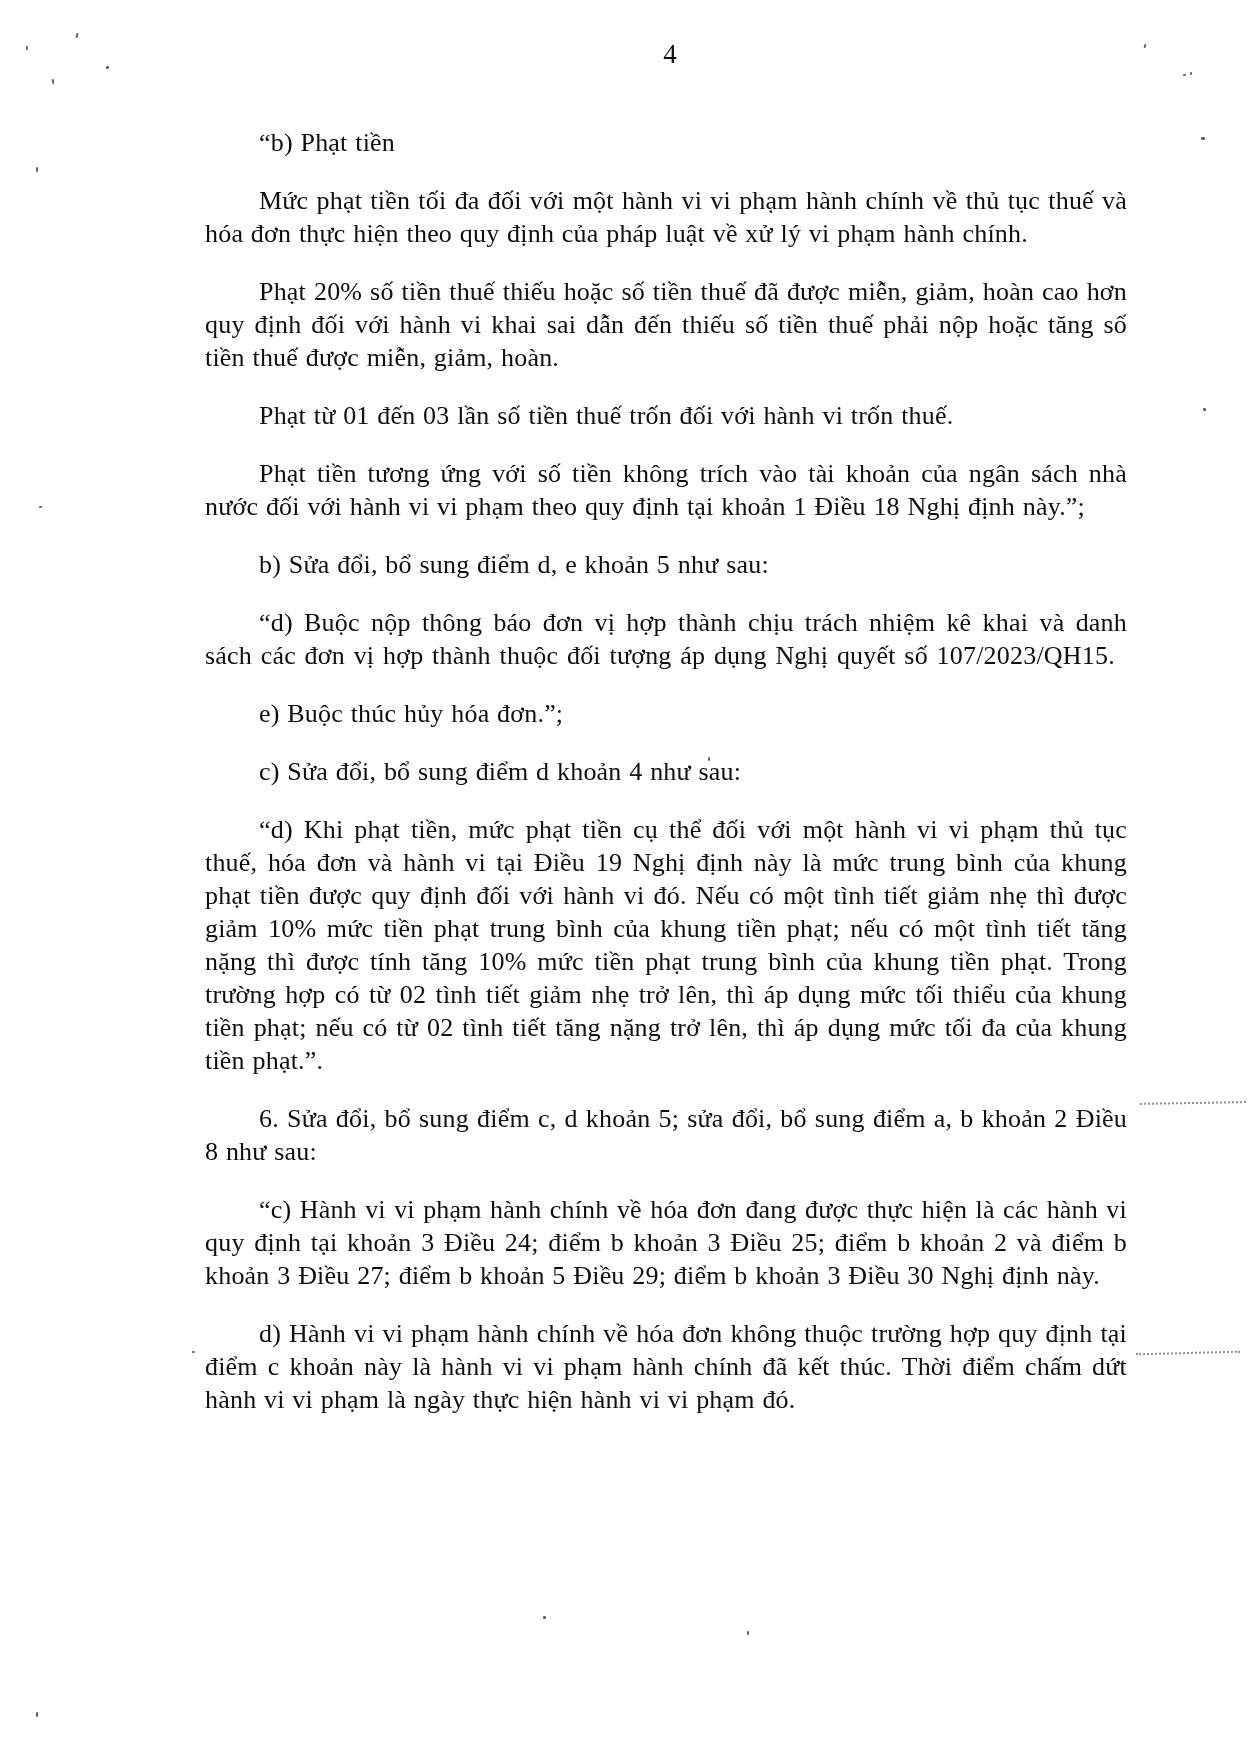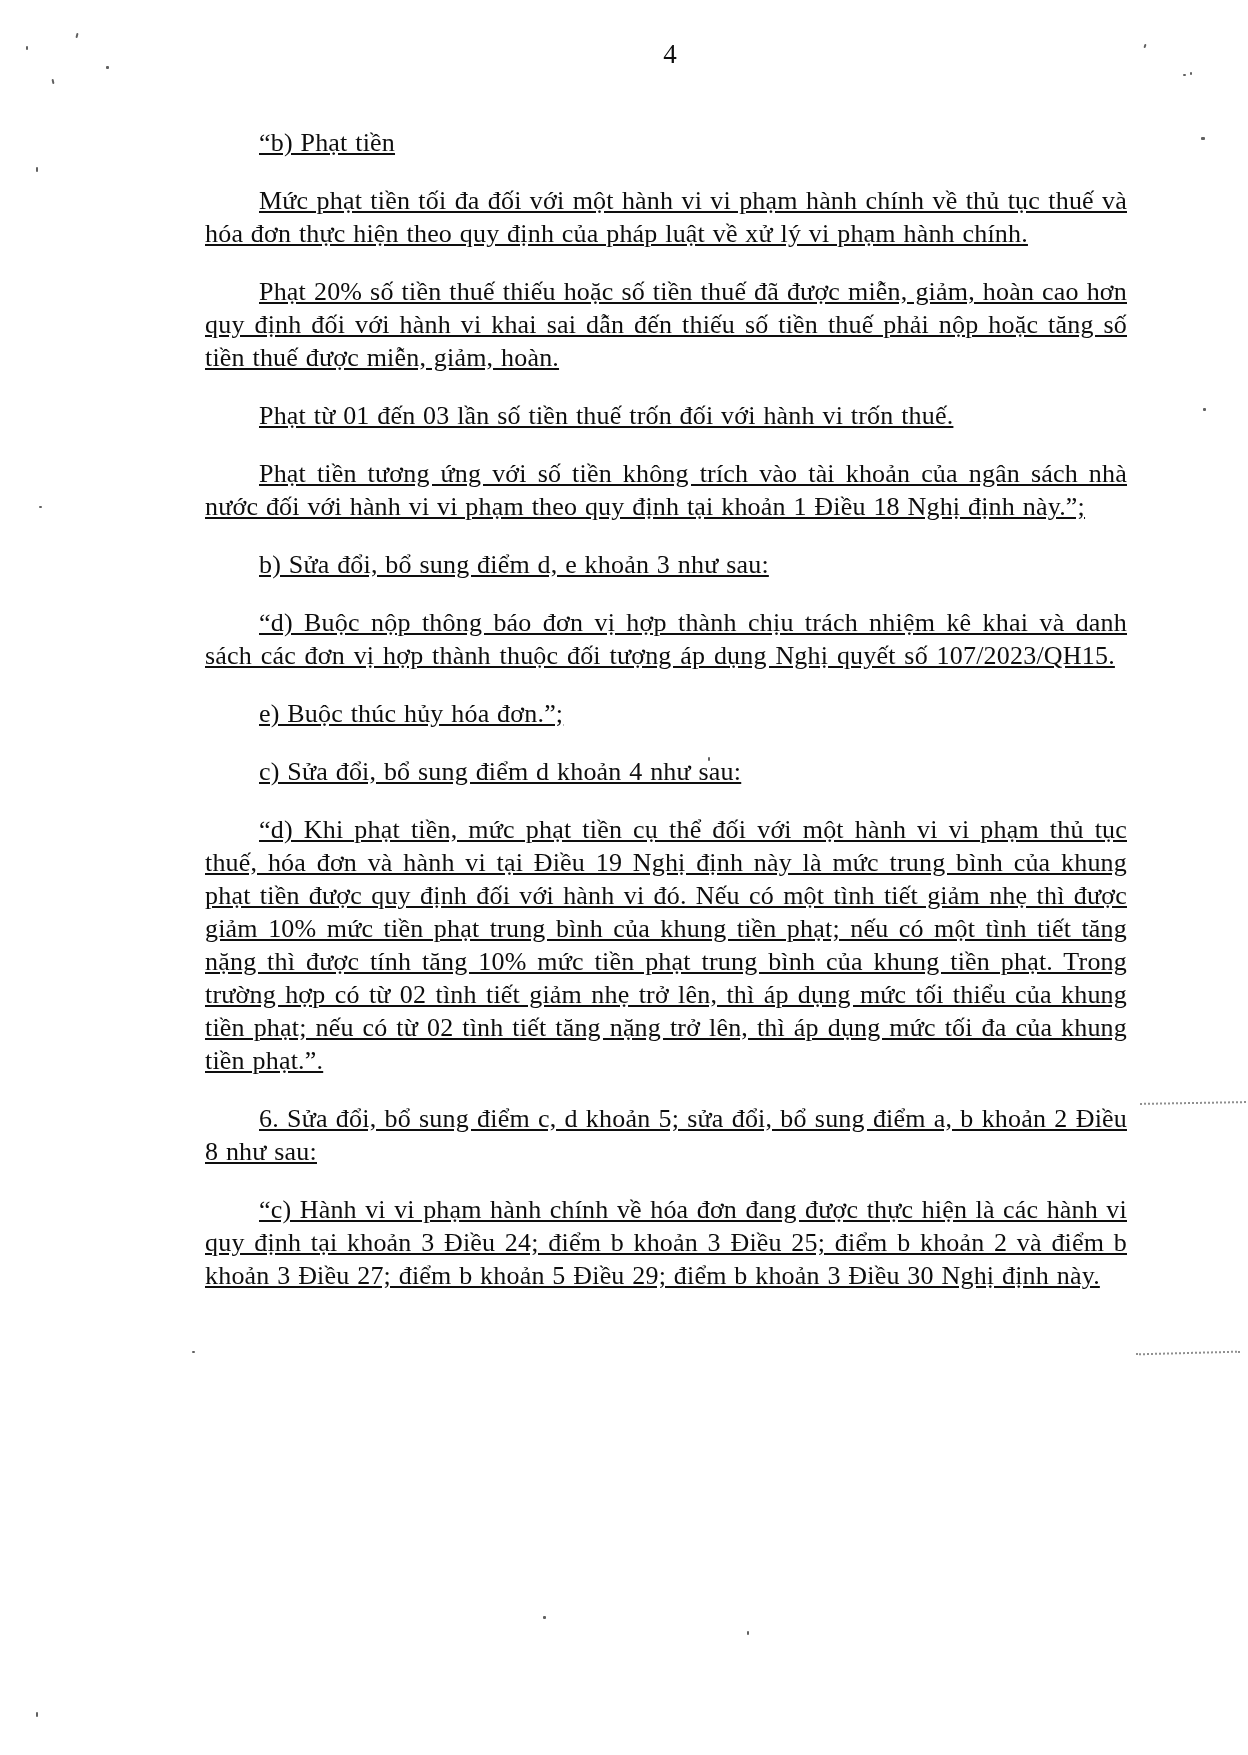--- a/index.html
+++ b/index.html
@@ -35,21 +35,20 @@
     width: 930px;
   }
   .para {
     margin: 0 8px 25px 0;
     font-size: 26px;
     line-height: 33px;
     text-align: justify;
     text-indent: 54px;
     word-spacing: 1px;
     letter-spacing: 0.2px;
-    text-decoration: underline;
   }
   .para.wide-justify {
     word-spacing: 2px;
   }
   
   .speck {
     position: absolute;
     background: #3a3a3a;
     opacity: 0.8;
     border-radius: 1px;
@@ -67,27 +66,28 @@
 <div class="page">
 
   <div class="page-number">4</div>
 
   <div class="content">
     <p class="para">“b) Phạt tiền</p>
     <p class="para">Mức phạt tiền tối đa đối với một hành vi vi phạm hành chính về thủ tục thuế và hóa đơn thực hiện theo quy định của pháp luật về xử lý vi phạm hành chính.</p>
     <p class="para">Phạt 20% số tiền thuế thiếu hoặc số tiền thuế đã được miễn, giảm, hoàn cao hơn quy định đối với hành vi khai sai dẫn đến thiếu số tiền thuế phải nộp hoặc tăng số tiền thuế được miễn, giảm, hoàn.</p>
     <p class="para">Phạt từ 01 đến 03 lần số tiền thuế trốn đối với hành vi trốn thuế.</p>
     <p class="para">Phạt tiền tương ứng với số tiền không trích vào tài khoản của ngân sách nhà nước đối với hành vi vi phạm theo quy định tại khoản 1 Điều 18 Nghị định này.”;</p>
-    <p class="para">b) Sửa đổi, bổ sung điểm d, e khoản 3 như sau:</p>
+    <p class="para">b) Sửa đổi, bổ sung điểm d, e khoản 5 như sau:</p>
     <p class="para wide-justify">“d) Buộc nộp thông báo đơn vị hợp thành chịu trách nhiệm kê khai và danh sách các đơn vị hợp thành thuộc đối tượng áp dụng Nghị quyết số 107/2023/QH15.</p>
     <p class="para">e) Buộc thúc hủy hóa đơn.”;</p>
     <p class="para">c) Sửa đổi, bổ sung điểm d khoản 4 như sau:</p>
     <p class="para">“d) Khi phạt tiền, mức phạt tiền cụ thể đối với một hành vi vi phạm thủ tục thuế, hóa đơn và hành vi tại Điều 19 Nghị định này là mức trung bình của khung phạt tiền được quy định đối với hành vi đó. Nếu có một tình tiết giảm nhẹ thì được giảm 10% mức tiền phạt trung bình của khung tiền phạt; nếu có một tình tiết tăng nặng thì được tính tăng 10% mức tiền phạt trung bình của khung tiền phạt. Trong trường hợp có từ 02 tình tiết giảm nhẹ trở lên, thì áp dụng mức tối thiểu của khung tiền phạt; nếu có từ 02 tình tiết tăng nặng trở lên, thì áp dụng mức tối đa của khung tiền phạt.”.</p>
     <p class="para">6. Sửa đổi, bổ sung điểm c, d khoản 5; sửa đổi, bổ sung điểm a, b khoản 2 Điều 8 như sau:</p>
     <p class="para">“c) Hành vi vi phạm hành chính về hóa đơn đang được thực hiện là các hành vi quy định tại khoản 3 Điều 24; điểm b khoản 3 Điều 25; điểm b khoản 2 và điểm b khoản 3 Điều 27; điểm b khoản 5 Điều 29; điểm b khoản 3 Điều 30 Nghị định này.</p>
+    <p class="para">d) Hành vi vi phạm hành chính về hóa đơn không thuộc trường hợp quy định tại điểm c khoản này là hành vi vi phạm hành chính đã kết thúc. Thời điểm chấm dứt hành vi vi phạm là ngày thực hiện hành vi vi phạm đó.</p>
   </div>
 
   <div class="speck" style="left:76px;  top:33px;   width:2px; height:5px; transform:rotate(14deg);"></div>
   <div class="speck" style="left:26px;  top:46px;   width:2px; height:4px;"></div>
   <div class="speck" style="left:106px; top:66px;   width:3px; height:3px;"></div>
   <div class="speck" style="left:52px;  top:79px;   width:2px; height:5px; transform:rotate(-12deg);"></div>
   <div class="speck" style="left:36px;  top:167px;  width:2px; height:5px;"></div>
   <div class="speck" style="left:39px;  top:506px;  width:3px; height:2px;"></div>
   <div class="speck" style="left:1144px; top:44px;  width:2px; height:4px; transform:rotate(18deg);"></div>
   <div class="speck" style="left:1183px; top:74px;  width:3px; height:2px;"></div>

